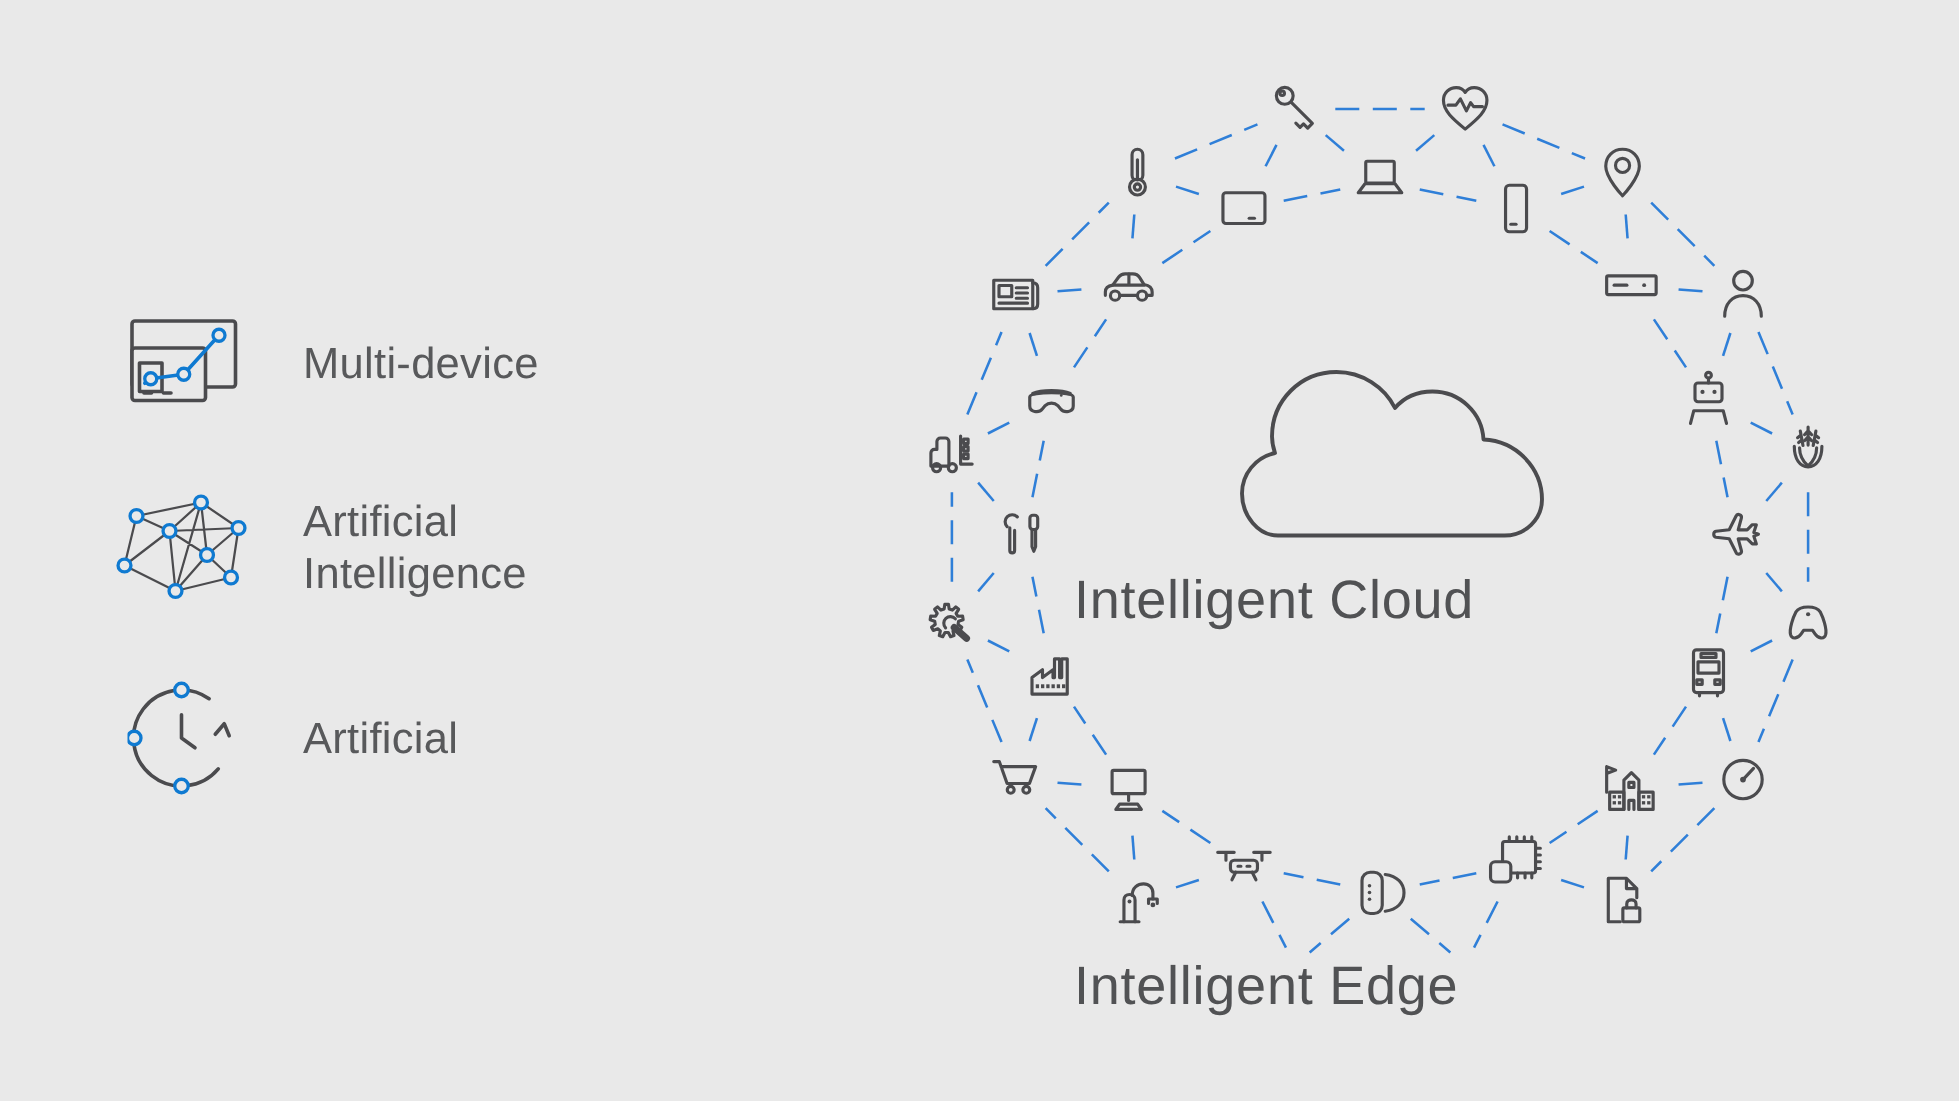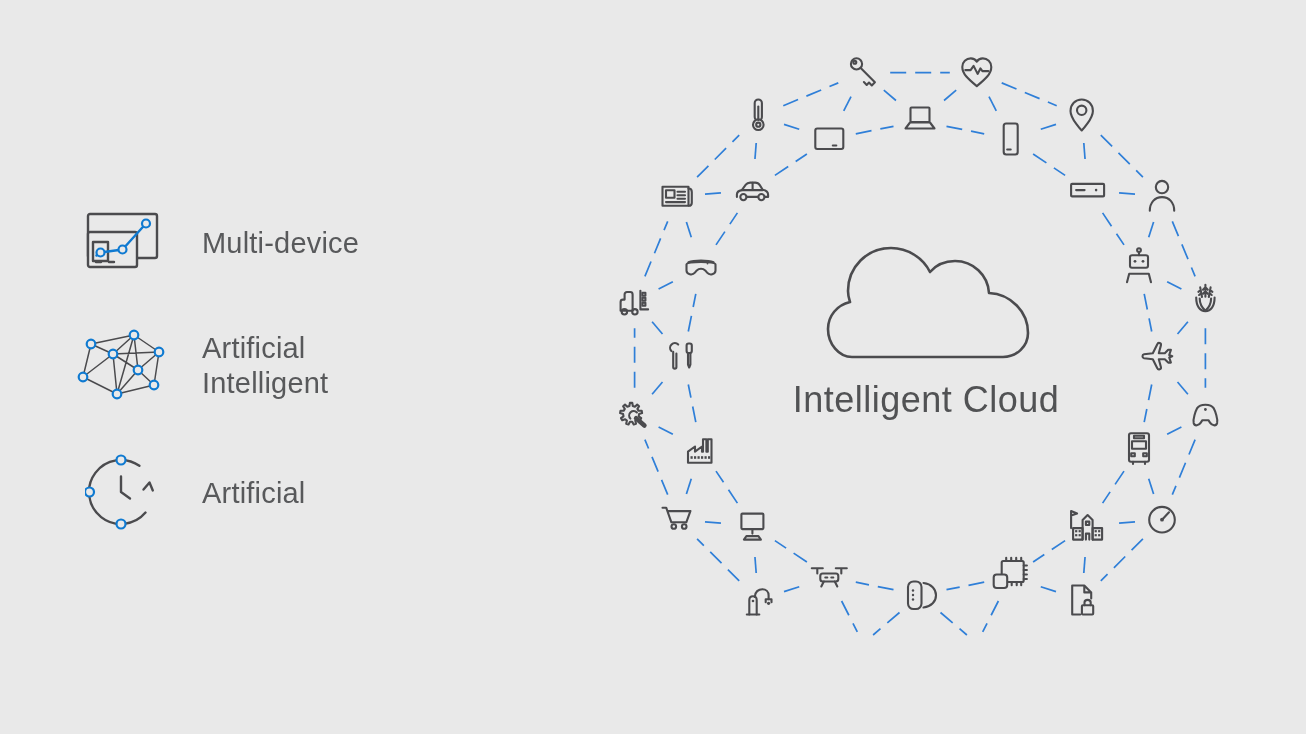--- a/index.html
+++ b/index.html
@@ -22,21 +22,21 @@
   
   #ring-svg{position:absolute;left:0;top:0;}
   .icon{stroke:var(--icon);fill:none;stroke-width:2.1;
         stroke-linecap:round;stroke-linejoin:round;}
   .icon .f{fill:var(--icon);stroke:none;}
   .icon .bgf{fill:var(--bg);}
   .link{stroke:var(--line);stroke-width:1.7;stroke-dasharray:16 9;fill:none;}
   .cloud{stroke:var(--icon);fill:none;stroke-width:2.6;
         stroke-linecap:round;stroke-linejoin:round;}
   .big-label{position:absolute;font-size:36px;font-weight:300;color:var(--heading);
-        text-align:center;width:420px;letter-spacing:.5px;}
+        text-align:left;width:420px;letter-spacing:.5px;}
   #cloud-label{left:716px;top:379px;}
   #edge-label{left:716px;top:636px;}
 </style>
 </head>
 <body>
 
 <div class="stage">
 
   <div>
 
@@ -58,21 +58,21 @@
         M91 26 L70 44 M91 26 L86 59 M15 51 L49 68 M70 44 L49 68 M70 44 L86 59 M49 68 L86 59"></path>
       <circle class="dot" cx="23" cy="18" r="4.3"></circle>
       <circle class="dot" cx="66" cy="9" r="4.3"></circle>
       <circle class="dot" cx="45" cy="28" r="4.3"></circle>
       <circle class="dot" cx="91" cy="26" r="4.3"></circle>
       <circle class="dot" cx="15" cy="51" r="4.3"></circle>
       <circle class="dot" cx="70" cy="44" r="4.3"></circle>
       <circle class="dot" cx="49" cy="68" r="4.3"></circle>
       <circle class="dot" cx="86" cy="59" r="4.3"></circle>
     </svg>
-    <div class="legend-label" style="left:202px;top:331px;width:190px">Artificial Intelligent</div>
+    <div class="legend-label" style="left:202px;top:331px;width:190px">Artificial Intelligence</div>
 
     <svg class="lg" style="left:85px;top:454px" width="74" height="78" viewBox="0 0 74 78">
       <path d="M 54.4 11.8 A 32 32 0 1 0 60.5 58.6"></path>
       <path d="M58.5 35.5 L64.5 28.5 L67.8 36.5"></path>
       <path d="M36 38 V22.5 M36 38 L45 44.5"></path>
       <circle class="dot" cx="36" cy="6" r="4.5"></circle>
       <circle class="dot" cx="4.5" cy="38" r="4.5"></circle>
       <circle class="dot" cx="36" cy="70" r="4.5"></circle>
     </svg>
     <div class="legend-label" style="left:202px;top:476px">Artificial</div>
@@ -314,13 +314,14 @@
         <circle cx="17.3" cy="15.3" r="5.6"></circle>
         <circle cx="15.6" cy="13.6" r="1.5"></circle>
         <path d="M21.5 19.5 L35.7 33.7 L32.6 36.8 L29.8 34 L27.5 36.3 L24.7 33.5"></path>
       </g>
       <g class="cloud">
         <path d="M 852 357 H 1003 C 1017 357 1028 346 1028 333 C 1028 312 1011 294 989 293 C 988 275 973 261 955 261 C 945 261 936 265 930 272 C 923 258 908 248 891 248 C 867 248 848 267 848 291 C 848 295 849 299 850 302 C 837 305 828 316 828 329 C 828 344 839 357 852 357 Z"></path>
       </g>
     </svg>
 
   <div class="big-label" id="cloud-label">Intelligent Cloud</div>
+  <div class="big-label" id="edge-label">Intelligent Edge</div>
 </div>
 
 </body></html>

